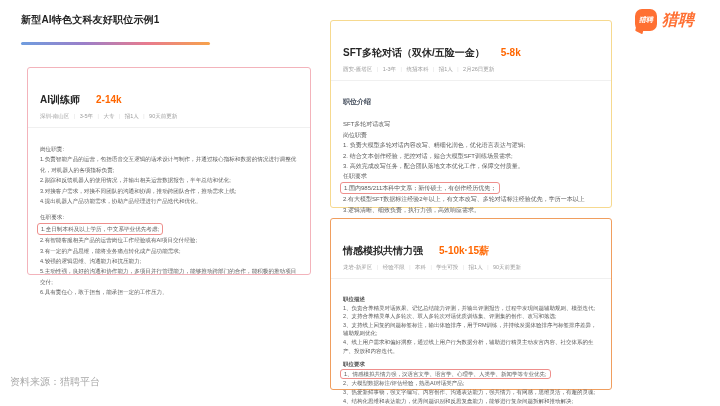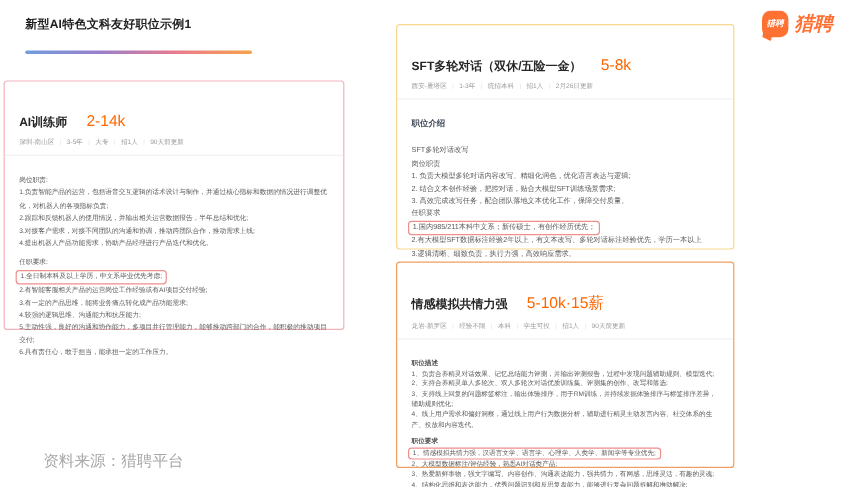--- a/index.html
+++ b/index.html
@@ -19,34 +19,34 @@
   .logo-icon{
     width:22px;height:22px;border-radius:7px;position:relative;
     display:flex;align-items:center;justify-content:center;
     color:#fff;font-size:7px;font-weight:700;flex:0 0 auto;
   }
   .logo-icon::after{
     content:"";position:absolute;left:1px;bottom:-2px;width:7px;height:7px;
     background:inherit;border-radius:1px;transform:skew(18deg) rotate(30deg);
   }
   .logo-text{font-size:16px;font-weight:700;margin-left:5px;}
-  .source{position:absolute;left:36px;top:375px;font-size:13px;color:#a8a8a8;}
+  .source{position:absolute;left:10px;top:375px;font-size:10px;color:#a8a8a8;}
 
   .card{
     position:absolute;background:#fff;border:1px solid #ddd;border-radius:3px;
     padding:9px 12px;box-sizing:border-box;
   }
-  .card0{left:3px;top:67px;width:284px;height:208px;}
+  .card0{left:27px;top:67px;width:284px;height:208px;}
   .card1{left:330px;top:20px;width:282px;height:188px;}
   .card2{left:330px;top:218px;width:282px;height:172px;}
 
   .head-wrap{border-bottom:1px solid #f0f0f0;margin:16px -12px;padding:0 12px 7px;}
   .card-head{display:flex;align-items:baseline;}
   .job-title{font-size:10px;font-weight:700;color:#262626;white-space:nowrap;}
-  .salary{font-size:13px;font-weight:400;margin-left:16px;color:var(--accent);white-space:nowrap;}
+  .salary{font-size:10px;font-weight:700;margin-left:16px;color:var(--accent);white-space:nowrap;}
   .meta{margin-top:6px;color:#9b9b9b;font-size:5.5px;white-space:nowrap;}
   .meta .sep{font-style:normal;color:#e0e0e0;margin:0 4.5px;font-size:5px;}
 
   .body{margin-top:8px;color:#5a5a5a;}
   .card0 .body{font-size:5.6px;line-height:10.4px;}
   .card1 .body{font-size:6px;line-height:10.4px;}
   .card2 .body{font-size:5.5px;line-height:8.6px;}
   .gap{height:6px;}
   .card2 .gap{height:5px;}
   .sec-title{font-weight:700;color:#3d4756;font-size:7px;margin:1px 0 6px;}

